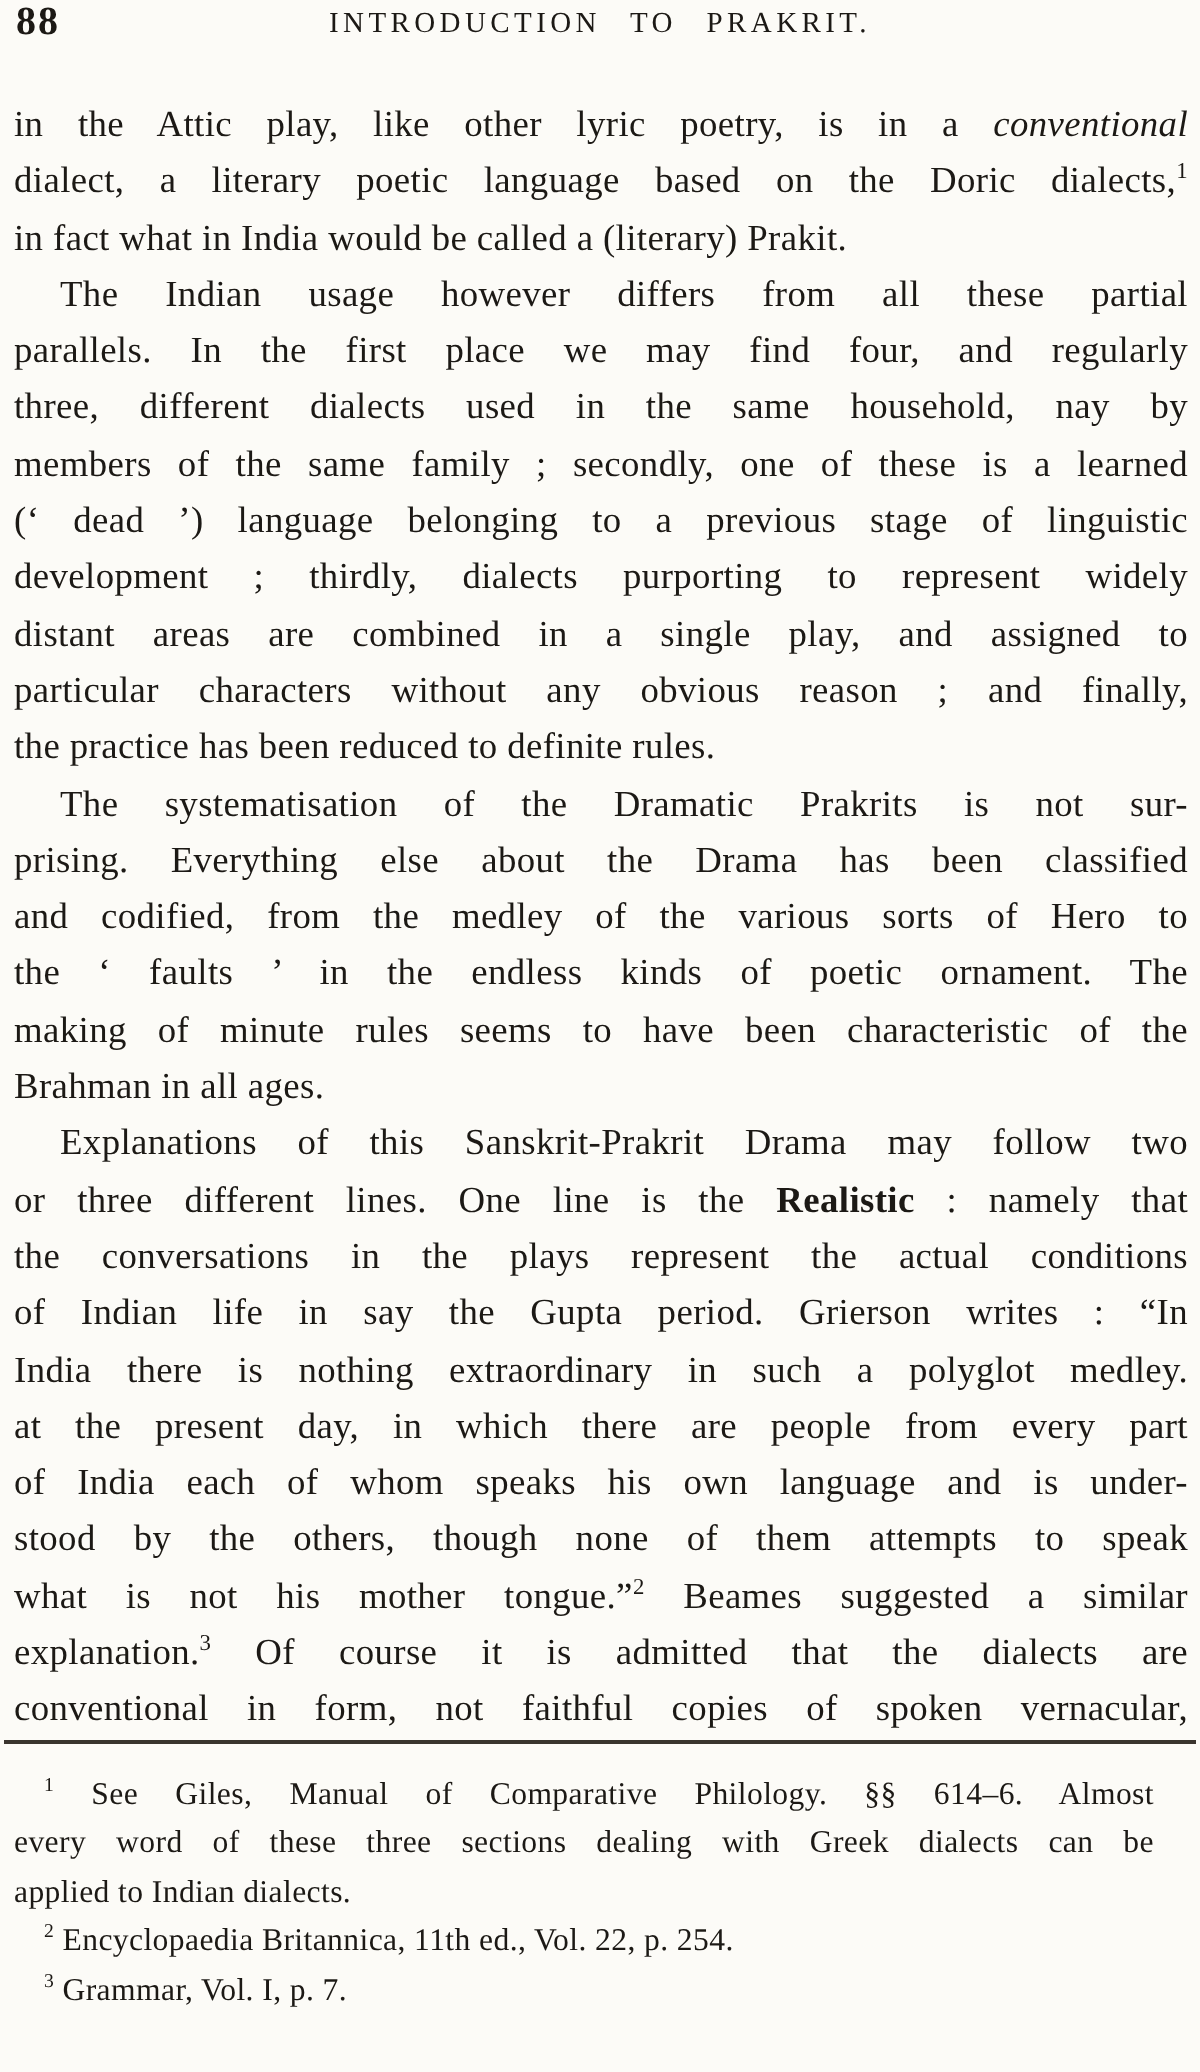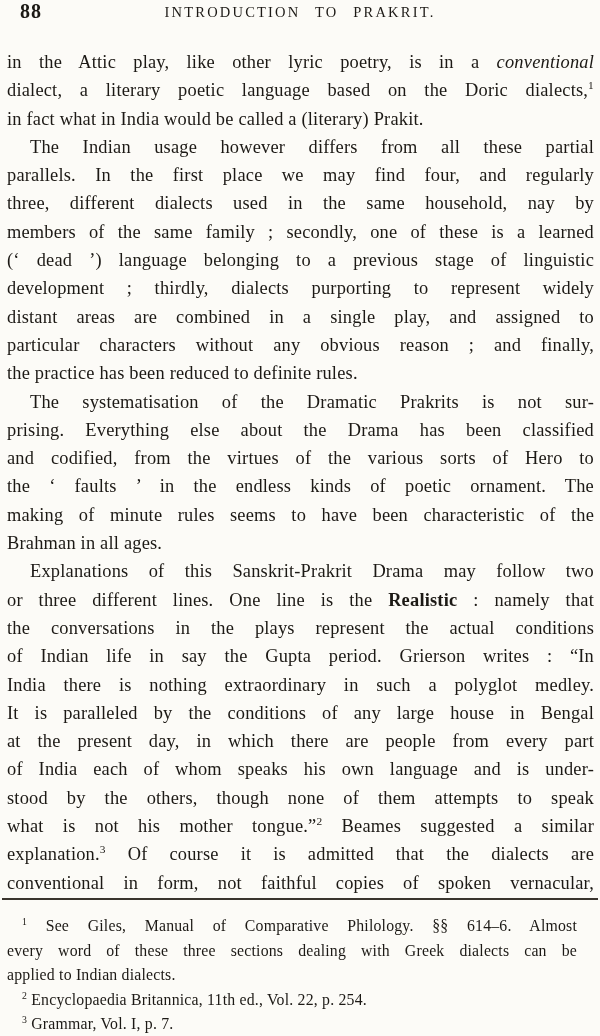--- a/index.html
+++ b/index.html
@@ -10,21 +10,21 @@
   .page{
     position:relative;
     width:600px;height:1036px;
     background:#fcfbf7;
     color:#1c1915;
     overflow:hidden;
   }
   
   .page-header{position:relative;height:27px;padding-top:4px;}
   .page-number{
-    position:absolute;left:20px;top:0px;
+    position:absolute;left:8px;top:0px;
     font-size:20px;font-weight:bold;letter-spacing:1px;
   }
   .running-title{
     display:block;text-align:center;
     font-size:14.5px;font-weight:normal;
     letter-spacing:2.2px;word-spacing:9px;
   }
   
   .body-text{
     margin:17px 6px 0 7px;
@@ -87,32 +87,31 @@
         <div class="line"><span>members of the same family ; secondly, one of these is a learned</span></div>
         <div class="line"><span>(‘ dead ’) language belonging to a previous stage of linguistic</span></div>
         <div class="line"><span>development ; thirdly, dialects purporting to represent widely</span></div>
         <div class="line"><span>distant areas are combined in a single play, and assigned to</span></div>
         <div class="line"><span>particular characters without any obvious reason ; and finally,</span></div>
         <div class="line natural"><span>the practice has been reduced to definite rules.</span></div>
       </div>
       <div class="para">
         <div class="line indent"><span>The systematisation of the Dramatic Prakrits is not sur-</span></div>
         <div class="line"><span>prising. Everything else about the Drama has been classified</span></div>
-        <div class="line"><span>and codified, from the virtues of the various sorts of Hero to</span></div>
+        <div class="line"><span>and codified, from the medley of the various sorts of Hero to</span></div>
         <div class="line"><span>the ‘ faults ’ in the endless kinds of poetic ornament. The</span></div>
         <div class="line"><span>making of minute rules seems to have been characteristic of the</span></div>
         <div class="line natural"><span>Brahman in all ages.</span></div>
       </div>
       <div class="para">
         <div class="line indent"><span>Explanations of this Sanskrit-Prakrit Drama may follow two</span></div>
         <div class="line"><span>or three different lines. One line is the </span><strong>Realistic</strong><span> : namely that</span></div>
         <div class="line"><span>the conversations in the plays represent the actual conditions</span></div>
         <div class="line"><span>of Indian life in say the Gupta period. Grierson writes : “In</span></div>
         <div class="line"><span>India there is nothing extraordinary in such a polyglot medley.</span></div>
-        <div class="line"><span>It is paralleled by the conditions of any large house in Bengal</span></div>
         <div class="line"><span>at the present day, in which there are people from every part</span></div>
         <div class="line"><span>of India each of whom speaks his own language and is under-</span></div>
         <div class="line"><span>stood by the others, though none of them attempts to speak</span></div>
         <div class="line"><span>what is not his mother tongue.”</span><sup class="fnref">2</sup><span> Beames suggested a similar</span></div>
         <div class="line"><span>explanation.</span><sup class="fnref">3</sup><span> Of course it is admitted that the dialects are</span></div>
         <div class="line"><span>conventional in form, not faithful copies of spoken vernacular,</span></div>
       </div>
     </main>
 
   <div class="footnote-rule"></div>

